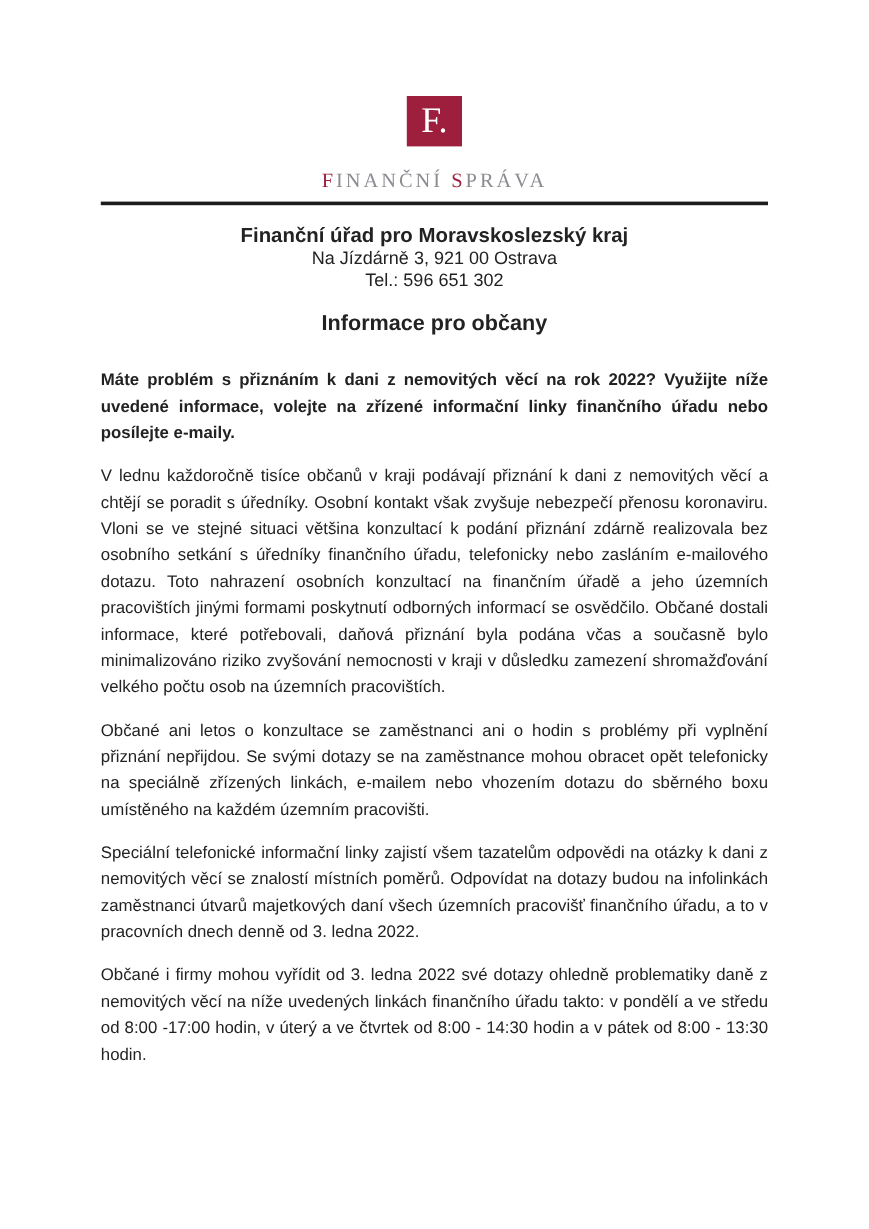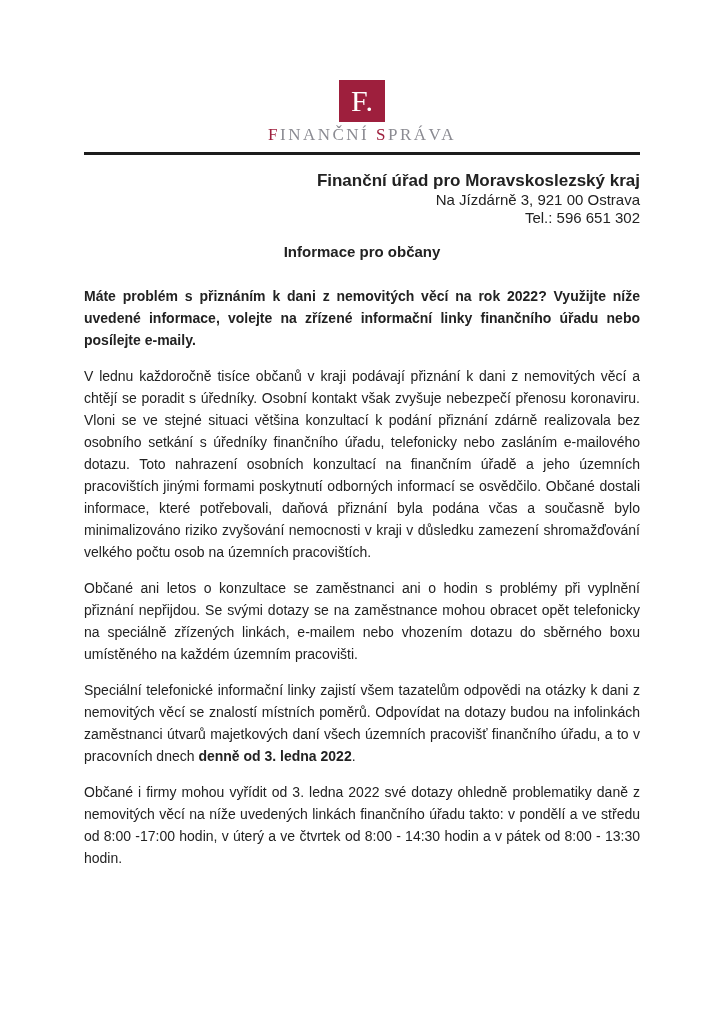--- a/index.html
+++ b/index.html
@@ -29,74 +29,74 @@
     width: 46px;
     height: 42px;
     line-height: 42px;
     background: #9e1f3d;
     color: #ffffff;
     font-family: "Liberation Serif", serif;
     font-size: 30px;
     text-align: center;
   }
   .logo-word {
-    margin-top: 3px;
+    margin-top: 19px;
     font-family: "Liberation Serif", serif;
     font-size: 17px;
     letter-spacing: 2.5px;
     color: #8b8b92;
     white-space: nowrap;
   }
   .logo-word .accent {
     color: #9e1f3d;
   }
   
   .rule {
     margin-top: 7px;
     border: none;
     border-top: 3px solid #1c1c1c;
     height: 0;
   }
   
   .header-block {
     margin-top: 16px;
-    text-align: right;
+    text-align: center;
   }
   .office-name {
     font-size: 17px;
     font-weight: bold;
     line-height: 20px;
   }
   .office-line {
     font-size: 15px;
     line-height: 17.5px;
   }
   .subject {
     margin-top: 17px;
     text-align: center;
-    font-size: 15px;
+    font-size: 18px;
     font-weight: bold;
   }
   
   .body-section {
     margin-top: 25px;
   }
   .body-section p {
     margin: 0 0 14px 0;
     font-size: 14px;
     line-height: 22px;
     text-align: justify;
   }
   p.lead {
     font-weight: bold;
   }
   .u {
   }
   .b {
-    font-weight: bold;
+    font-weight: normal;
   }
 </style>
 </head>
 <body>
 
 <div class="page">
 
   <div class="logo-block">
     <div class="logo-mark">F.</div>
     <div class="logo-word">

